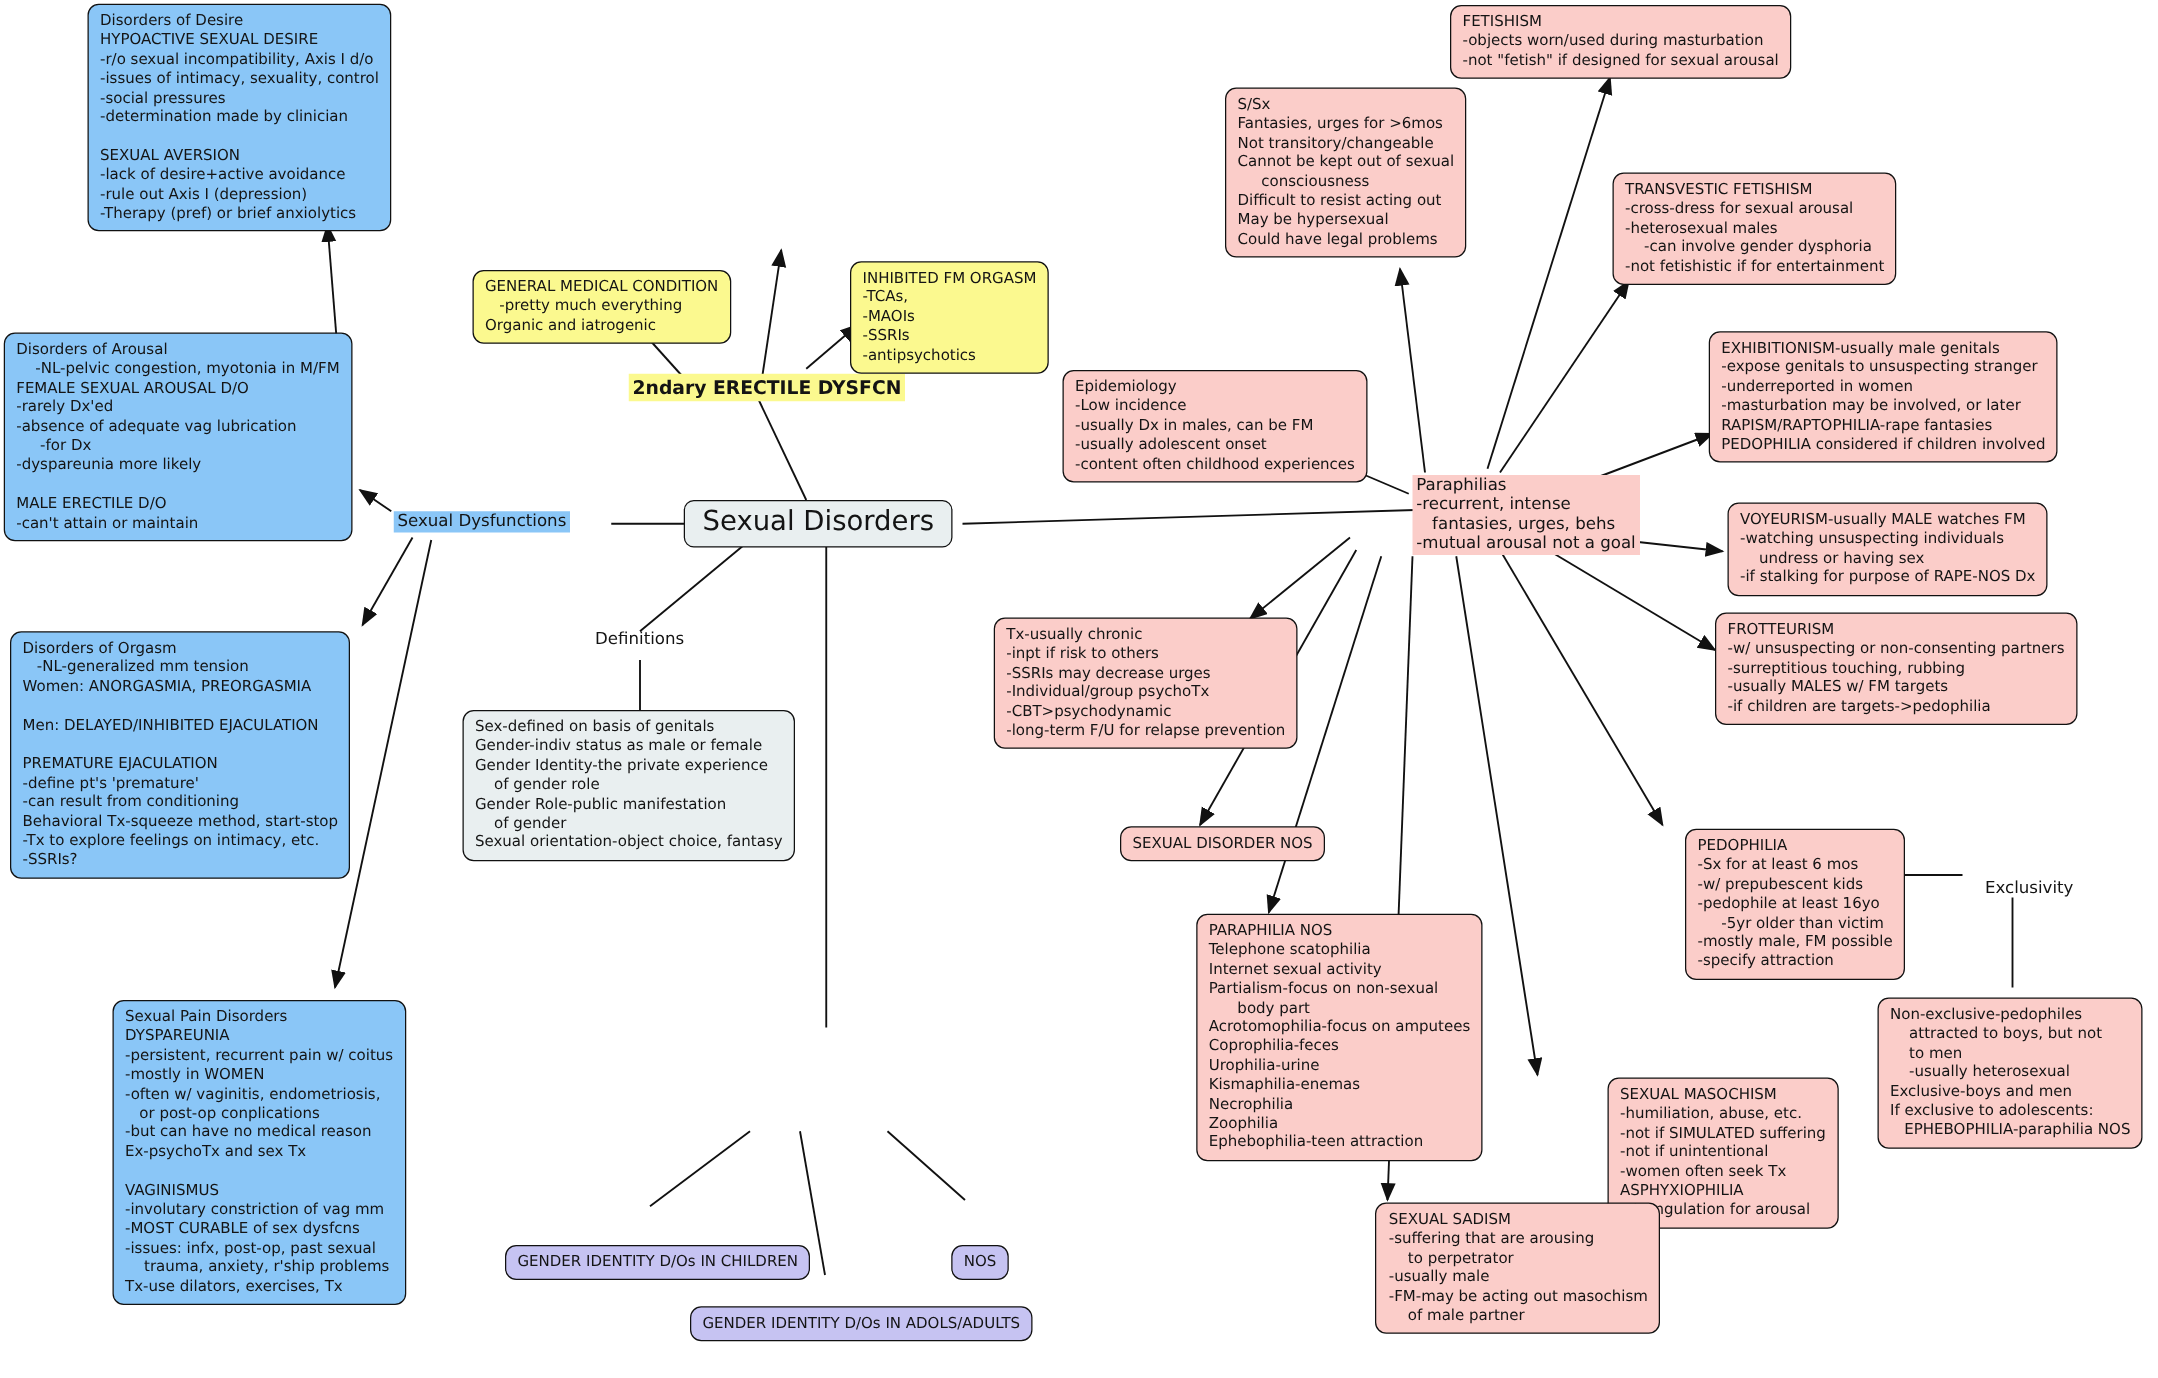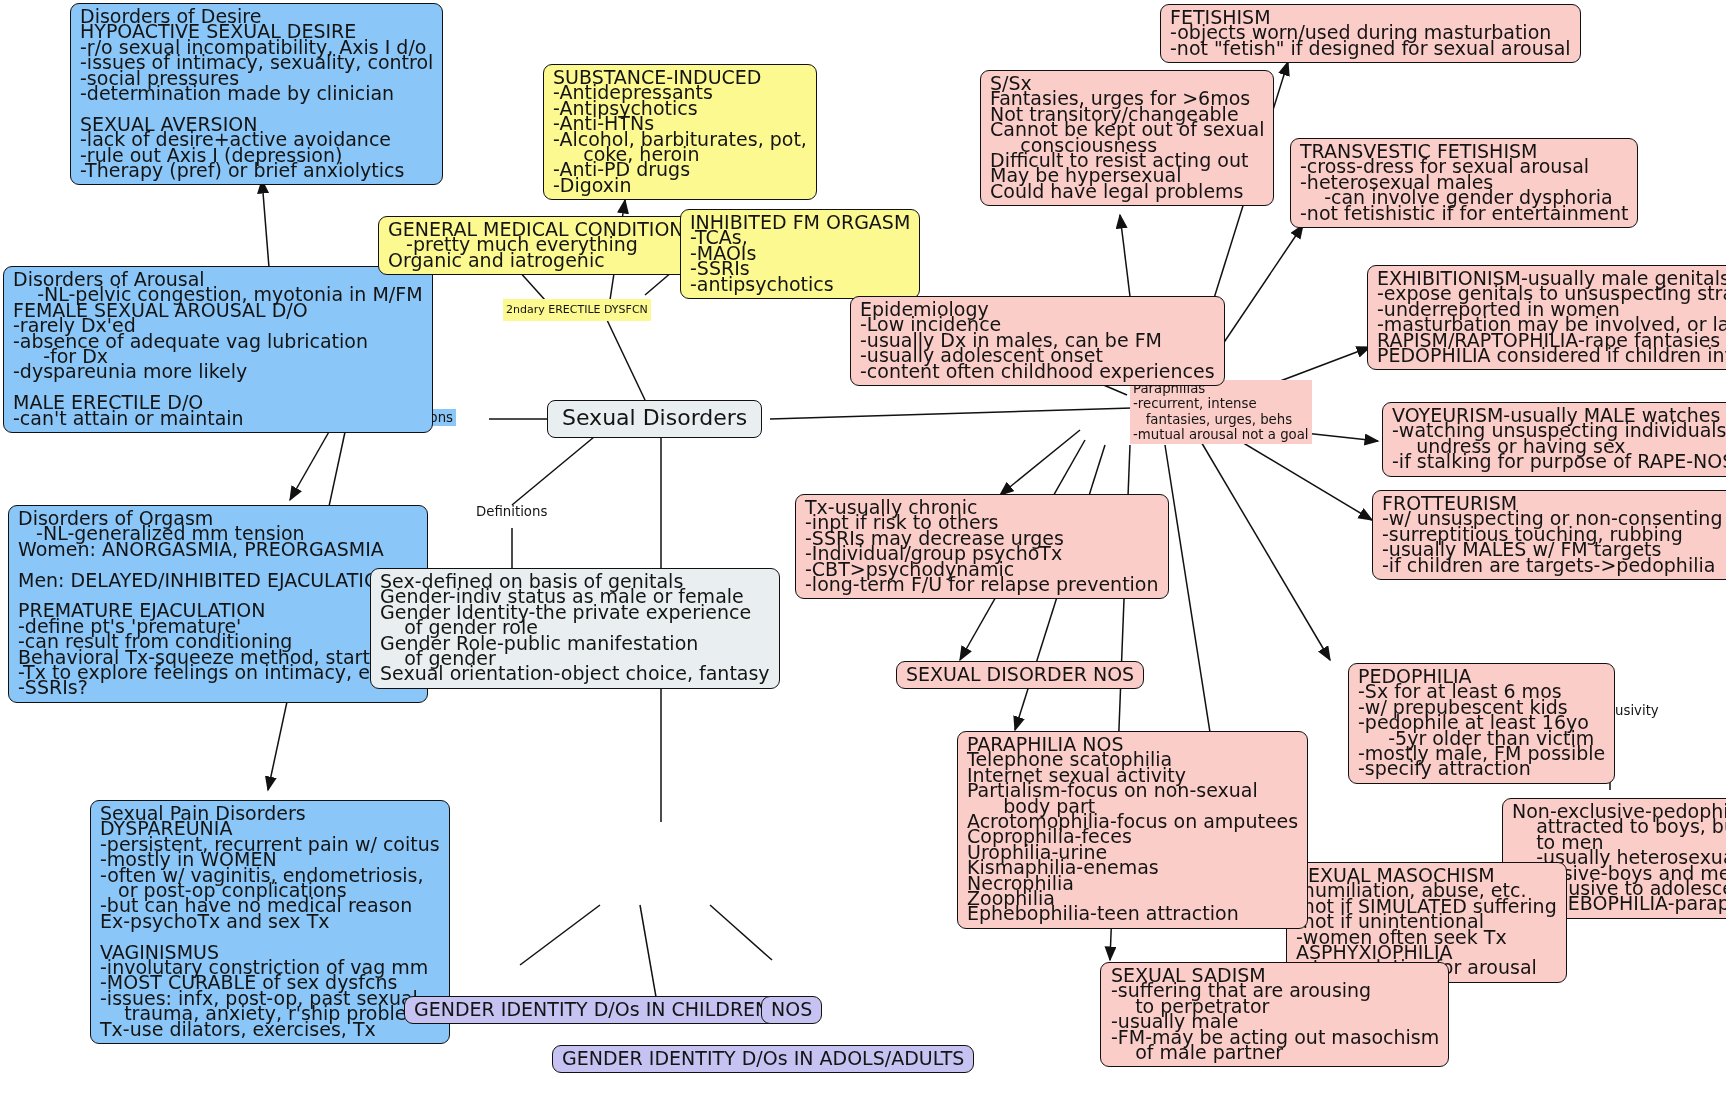--- a/index.html
+++ b/index.html
@@ -22,21 +22,21 @@
     width: 1726px;
     height: 1102px;
     pointer-events: none;
   }
   .node {
     position: absolute;
     box-sizing: border-box;
     border: 1.4px solid #111111;
     border-radius: 9px;
     padding: 5px 9px 6px 9px;
-    font-size: 19px;
+    font-size: 12px;
     line-height: 15.4px;
     color: #141414;
     white-space: pre;
     z-index: 3;
   }
   .blue   { background: #8ac6f7; }
   .yellow { background: #fbf98f; }
   .pink   { background: #fbcdc9; }
   .purple { background: #c6c3f2; }
   .grey   { background: #e9eff0; }
@@ -55,22 +55,23 @@
   .hl-blue   { background: #8ac6f7; }
   .hl-yellow { background: #fbf98f; }
   .hl-pink   { background: #fbcdc9; }
   .root {
     font-size: 22px;
     line-height: 26px;
     padding: 4px 14px 6px 14px;
     border-radius: 8px;
   }
   .big {
-    font-size: 11px;
+    font-size: 15px;
     line-height: 20px;
+    font-weight: bold;
   }
 </style>
 </head>
 <body>
 
 <div id="canvas">
 
   <svg class="edges" viewBox="0 0 1726 1102">
     <defs>
       <marker id="ah" markerWidth="11" markerHeight="11" refX="9" refY="4" orient="auto" markerUnits="strokeWidth">
@@ -183,28 +184,20 @@
 
 Men: DELAYED/INHIBITED EJACULATION
 
 PREMATURE EJACULATION
 -define pt's 'premature'
 -can result from conditioning
 Behavioral Tx-squeeze method, start-stop
 -Tx to explore feelings on intimacy, etc.
 -SSRIs?</div>
 
-  <div class="node yellow" style="left:543px; top:64px;">SUBSTANCE-INDUCED
--Antidepressants
--Antipsychotics
--Anti-HTNs
--Alcohol, barbiturates, pot,
-     coke, heroin
--Anti-PD drugs
--Digoxin</div>
 
   <div class="node yellow" style="left:378px; top:216px;">GENERAL MEDICAL CONDITION
    -pretty much everything
 Organic and iatrogenic</div>
 
   <div class="node yellow" style="left:680px; top:209px;">INHIBITED FM ORGASM
 -TCAs,
 -MAOIs
 -SSRIs
 -antipsychotics</div>

